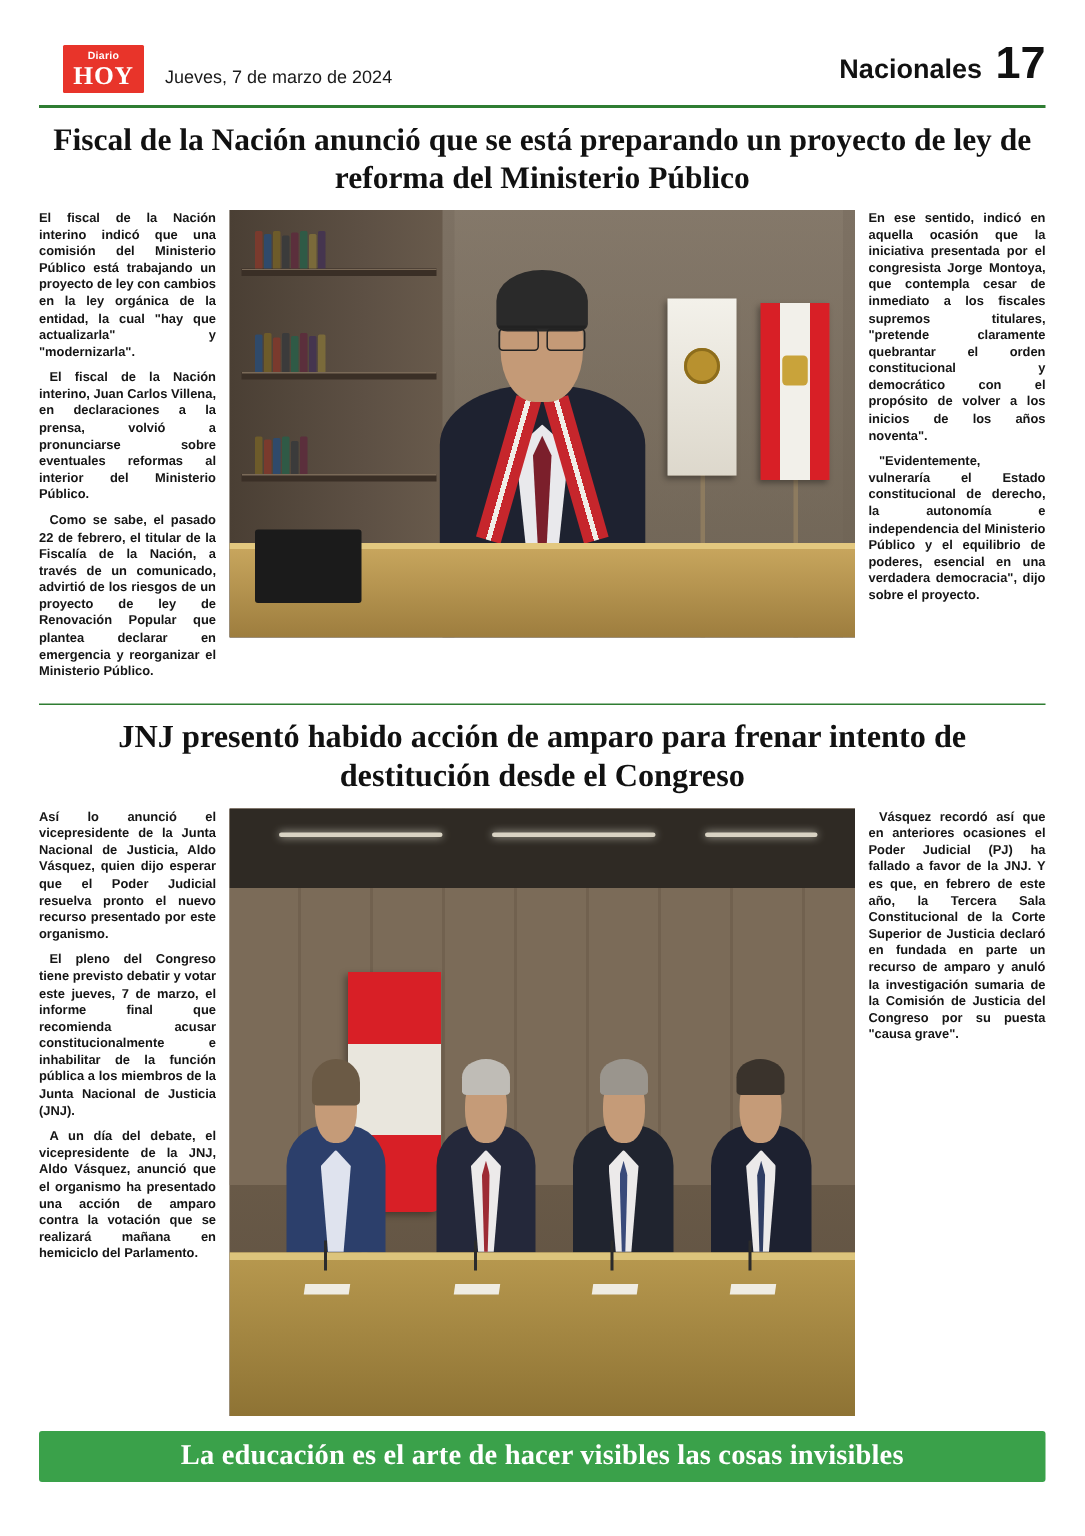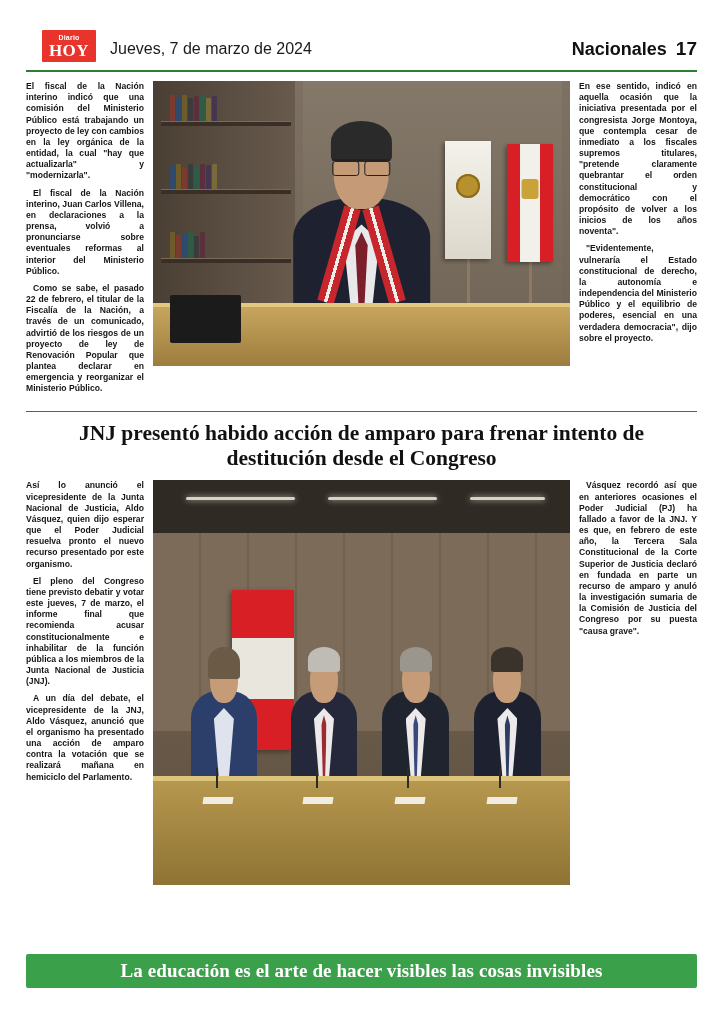--- a/index.html
+++ b/index.html
@@ -46,39 +46,39 @@
     margin-bottom: 1px;
   }
   .logo-big {
     font-size: 17px;
     font-weight: bold;
     letter-spacing: .5px;
     font-family: "Liberation Serif", serif;
   }
   .mast-date {
     margin-left: 14px;
-    font-size: 16px;
+    font-size: 12px;
     color: #1a1a1a;
     padding-bottom: 4px;
   }
   .mast-right {
     margin-left: auto;
     display: flex;
     align-items: baseline;
     gap: 9px;
     padding-bottom: 2px;
   }
   .mast-section {
     font-size: 18px;
     font-weight: bold;
     color: #111;
     font-family: "Liberation Sans", sans-serif;
   }
   .mast-pagenum {
-    font-size: 19px;
+    font-size: 30px;
     font-weight: bold;
     color: #111;
   }
   .rule {
     height: 2px;
     background: #2f7d32;
     margin-top: 8px;
   }
   .rule-thin {
     height: 1px;
@@ -341,20 +341,21 @@
     </div>
     <div class="mast-date">Jueves, 7 de marzo de 2024</div>
     <div class="mast-right">
       <div class="mast-section">Nacionales</div>
       <div class="mast-pagenum">17</div>
     </div>
   </div>
   <div class="rule"></div>
 
   <div class="article">
+    <h1 class="headline">Fiscal de la Nación anunció que se está preparando un proyecto de ley de reforma del Ministerio Público</h1>
 
     <div class="cols">
       <div class="col">
         <p class="noindent">El fiscal de la Nación interino indicó que una comisión del Ministerio Público está trabajando un proyecto de ley con cambios en la ley orgánica de la entidad, la cual "hay que actualizarla" y "modernizarla".</p>
         <p>El fiscal de la Nación interino, Juan Carlos Villena, en declaraciones a la prensa, volvió a pronunciarse sobre eventuales reformas al interior del Ministerio Público.</p>
         <p>Como se sabe, el pasado 22 de febrero, el titular de la Fiscalía de la Nación, a través de un comunicado, advirtió de los riesgos de un proyecto de ley de Renovación Popular que plantea declarar en emergencia y reorganizar el Ministerio Público.</p>
       </div>
 
       <div class="photo-wrap">
         <div class="photo photo1">

